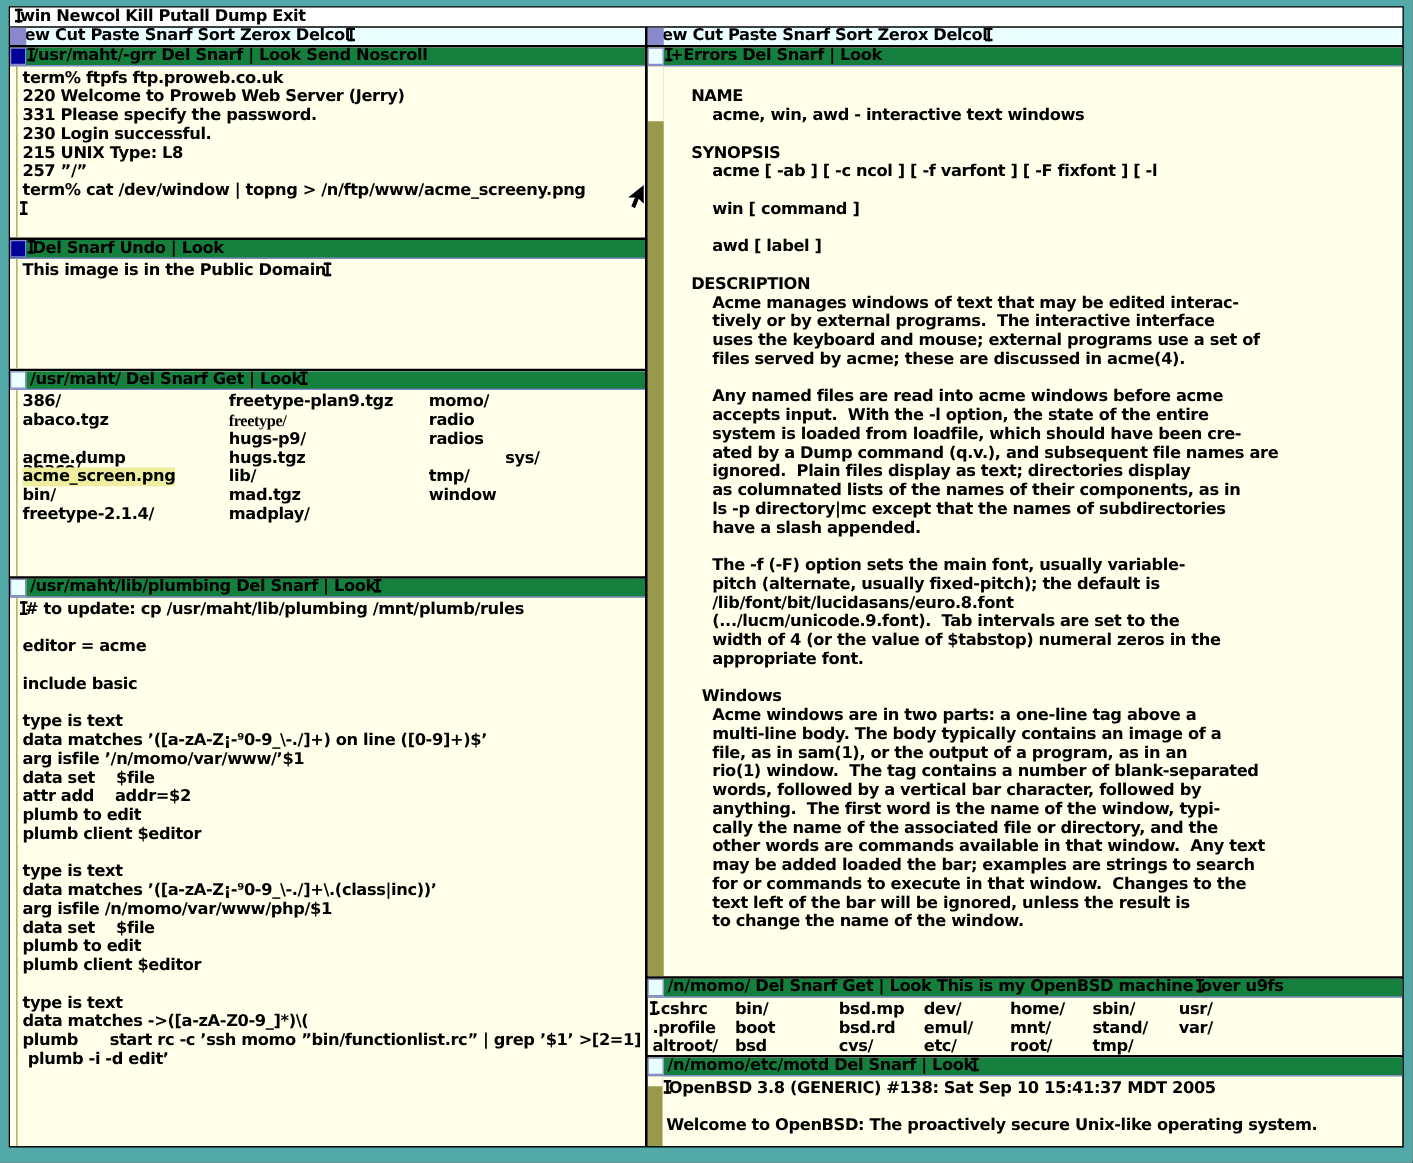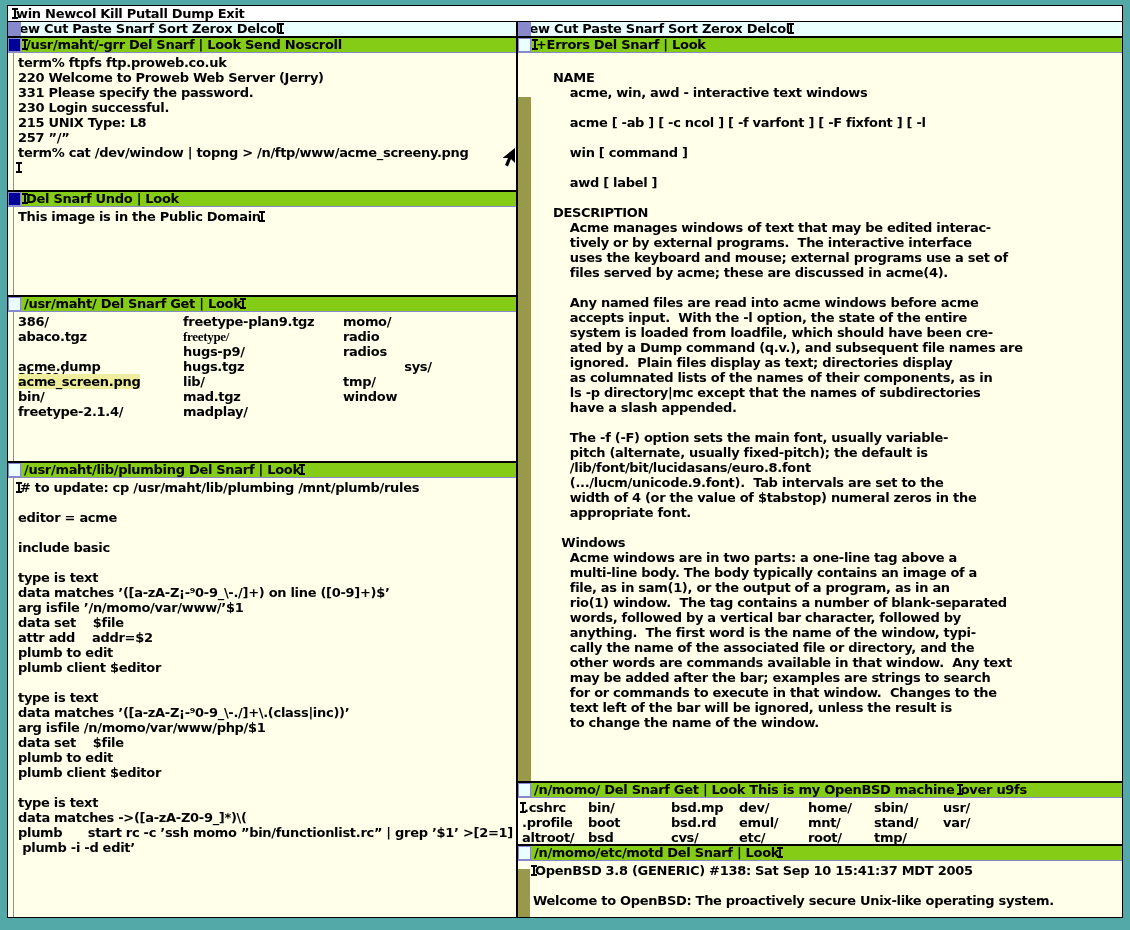--- a/index.html
+++ b/index.html
@@ -12,21 +12,21 @@
   }
   .screen{position:relative;width:1130px;height:930px;background:#53a8a8;overflow:hidden;letter-spacing:-0.3px;}
   .acme{position:absolute;left:7px;top:5px;width:1116px;height:913px;background:#000;}
   .maintag{position:absolute;left:1px;top:1px;width:1108px;height:15px;background:#ffffff;white-space:pre;line-height:15px;padding-left:6px;overflow:hidden;}
   .col{position:absolute;top:17px;height:895px;background:#000;overflow:hidden;}
   .col-left{left:1px;width:508px;}
   .col-right{left:511px;width:604px;}
   .coltag{position:absolute;left:0;top:0;width:100%;height:14px;background:#eaffff;white-space:pre;line-height:14px;padding-left:1px;box-sizing:border-box;overflow:hidden;}
   .colbox{position:absolute;left:0;top:0;width:13px;height:14px;background:#8888cc;}
   .win{position:absolute;left:0;width:100%;background:#ffffea;overflow:hidden;}
-  .tag{position:relative;height:14px;background:#84cc16;border-bottom:1px solid #8888cc;white-space:pre;line-height:14px;padding-left:16px;overflow:hidden;}
+  .tag{position:relative;height:14px;background:#15803d;border-bottom:1px solid #8888cc;white-space:pre;line-height:14px;padding-left:16px;overflow:hidden;}
   .box{position:absolute;left:0;top:0;width:11px;height:12px;border:1px solid #8888cc;background:#eaffff;}
   .box.dirty{background:#000099;}
   .body{position:absolute;left:0;top:15px;right:0;bottom:0;overflow:hidden;padding-top:2px;}
   .sbline{position:absolute;left:5px;top:0;bottom:0;width:1px;background:#99994c;}
   .trough{position:absolute;left:0;top:0;bottom:0;background:#99994c;}
   .thumb{width:100%;background:#ffffea;}
   .txt{position:relative;}
   .pad10{padding-left:10px;}
   .pad4{padding-left:4px;}
   .pad15{padding-left:15px;}
@@ -143,20 +143,21 @@
         <div class="box"></div>
         <div class="body">
           <div class="trough" style="width:13px;">
             <div class="thumb" style="height:44px;"></div>
           </div>
           <div class="txt pad18">
               <div class="ln">&nbsp;</div>
               <div class="ln">    NAME</div>
               <div class="ln">        acme, win, awd - interactive text windows</div>
               <div class="ln">&nbsp;</div>
+              <div class="ln">    SYNOPSIS</div>
               <div class="ln">        acme [ -ab ] [ -c ncol ] [ -f varfont ] [ -F fixfont ] [ -l</div>
               <div class="ln">&nbsp;</div>
               <div class="ln">        win [ command ]</div>
               <div class="ln">&nbsp;</div>
               <div class="ln">        awd [ label ]</div>
               <div class="ln">&nbsp;</div>
               <div class="ln">    DESCRIPTION</div>
               <div class="ln">        Acme manages windows of text that may be edited interac-</div>
               <div class="ln">        tively or by external programs.  The interactive interface</div>
               <div class="ln">        uses the keyboard and mouse; external programs use a set of</div>
@@ -180,21 +181,21 @@
               <div class="ln">&nbsp;</div>
               <div class="ln">      Windows</div>
               <div class="ln">        Acme windows are in two parts: a one-line tag above a</div>
               <div class="ln">        multi-line body. The body typically contains an image of a</div>
               <div class="ln">        file, as in sam(1), or the output of a program, as in an</div>
               <div class="ln">        rio(1) window.  The tag contains a number of blank-separated</div>
               <div class="ln">        words, followed by a vertical bar character, followed by</div>
               <div class="ln">        anything.  The first word is the name of the window, typi-</div>
               <div class="ln">        cally the name of the associated file or directory, and the</div>
               <div class="ln">        other words are commands available in that window.  Any text</div>
-              <div class="ln">        may be added after the bar; examples are strings to search</div>
+              <div class="ln">        may be added loaded the bar; examples are strings to search</div>
               <div class="ln">        for or commands to execute in that window.  Changes to the</div>
               <div class="ln">        text left of the bar will be ignored, unless the result is</div>
               <div class="ln">        to change the name of the window.</div>
             </div>
         </div>
       </div>
 
       <div class="win" style="top:761px;height:61px;">
         <div class="tag">/n/momo/ Del Snarf Get | Look This is my OpenBSD machine <span class="tick"></span>over u9fs</div>
         <div class="box"></div>

